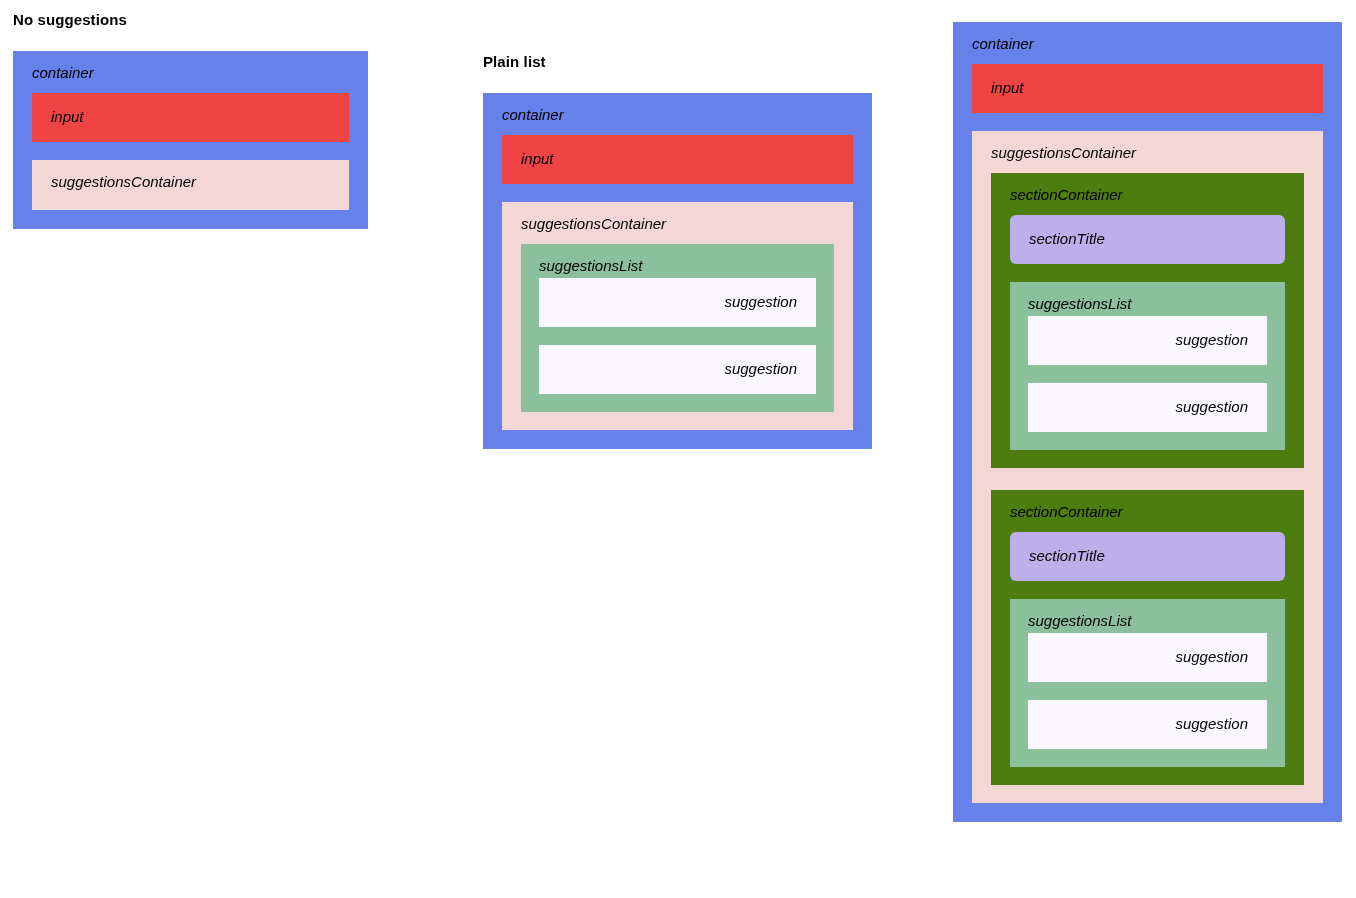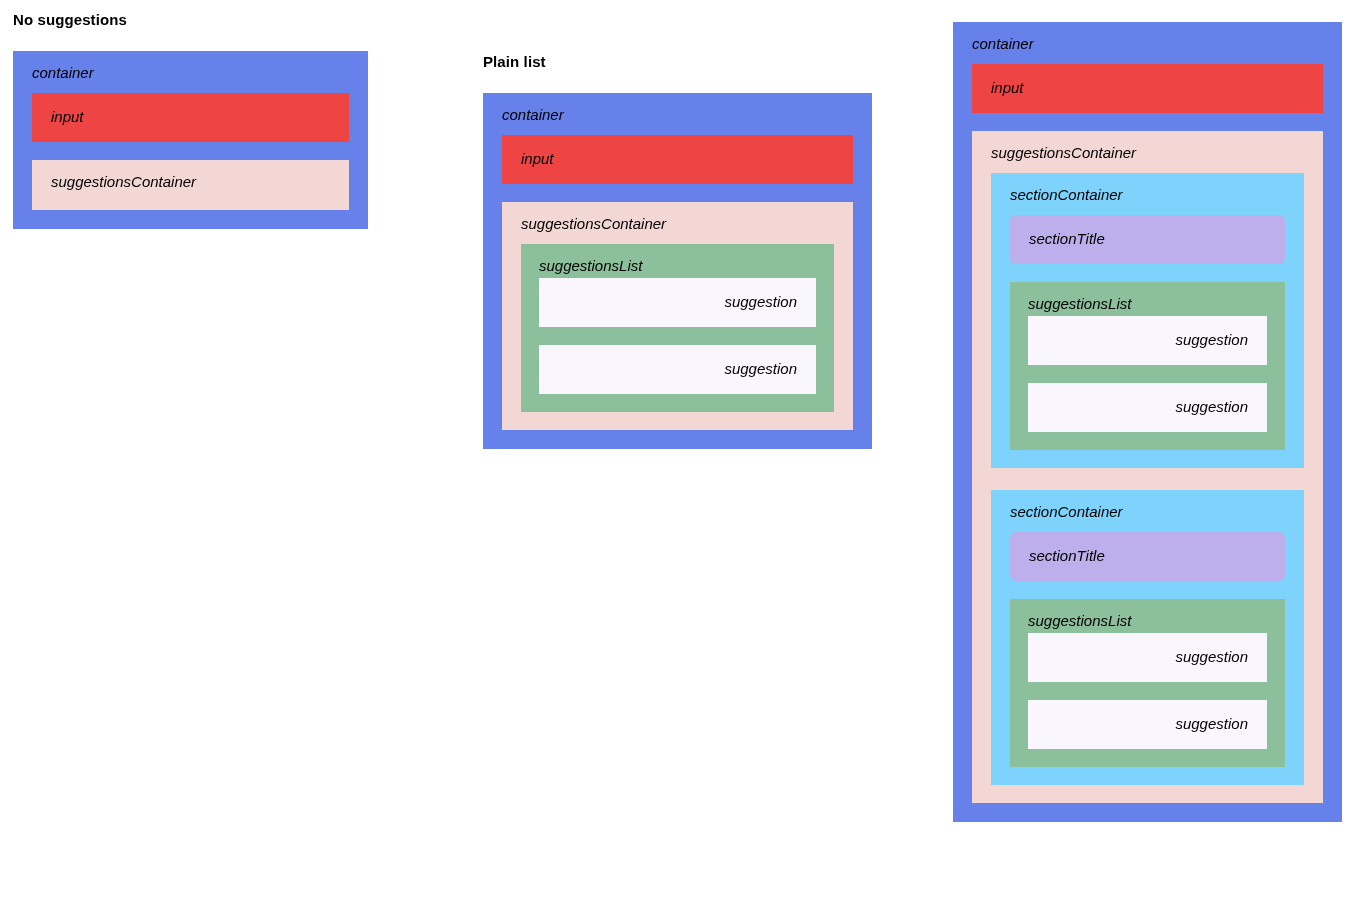--- a/index.html
+++ b/index.html
@@ -85,21 +85,21 @@
   
   .box-suggestion {
     background: #f9f7fd;
     padding: 14px 19px 15px 19px;
     text-align: right;
   }
   .box-suggestion + .box-suggestion { margin-top: 18px; }
 
   
   .box-section-container {
-    background: #7dd3fc;
+    background: #4d7c0f;
     padding: 12px 19px 18px 19px;
   }
   .box-section-container > .box-label { padding-bottom: 10px; }
   .box-section-container + .box-section-container { margin-top: 22px; }
 
   
   .box-section-title {
     background: #bcafeb;
     padding: 14px 19px 15px 19px;
     border-radius: 6px;

